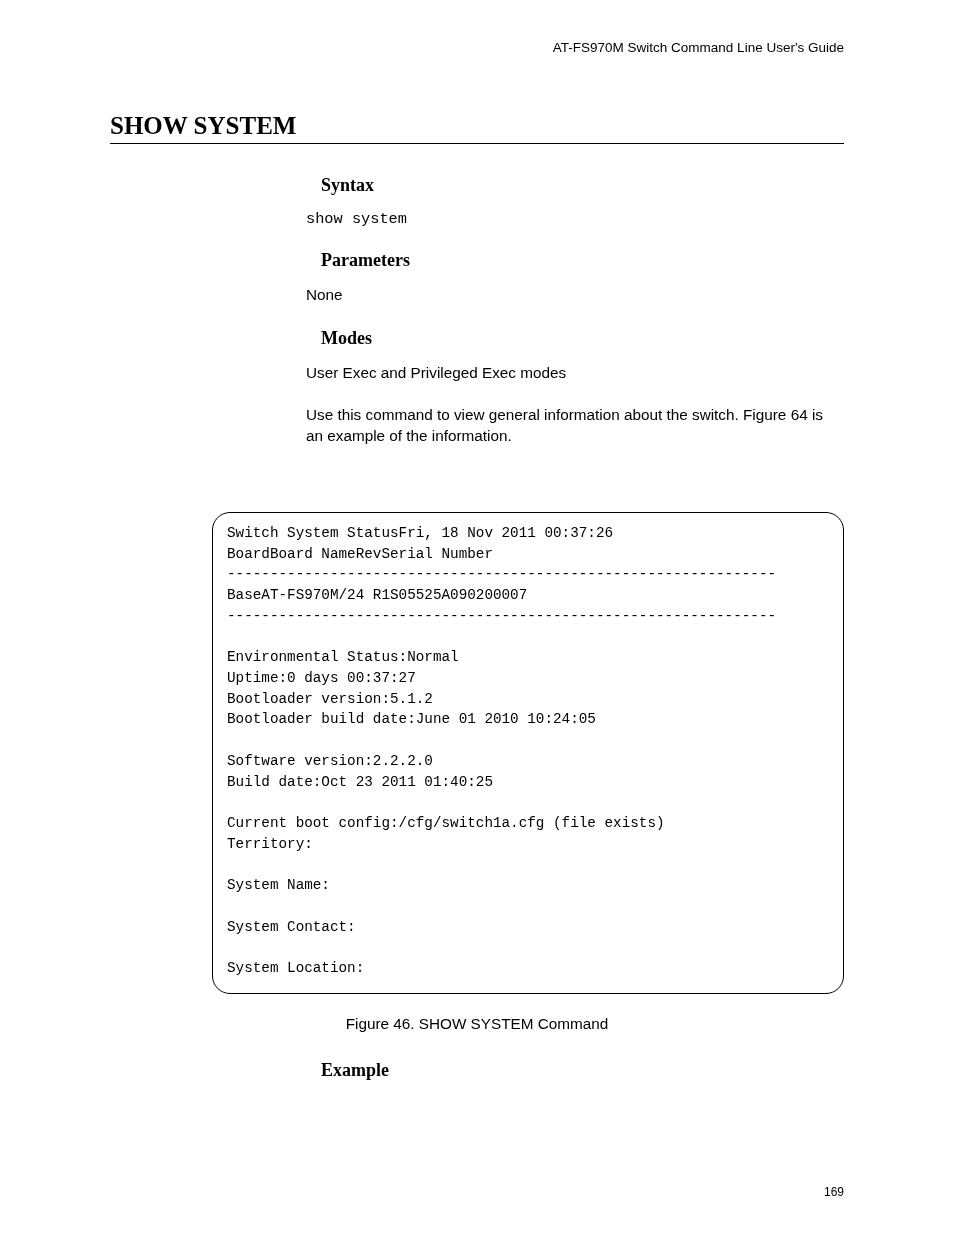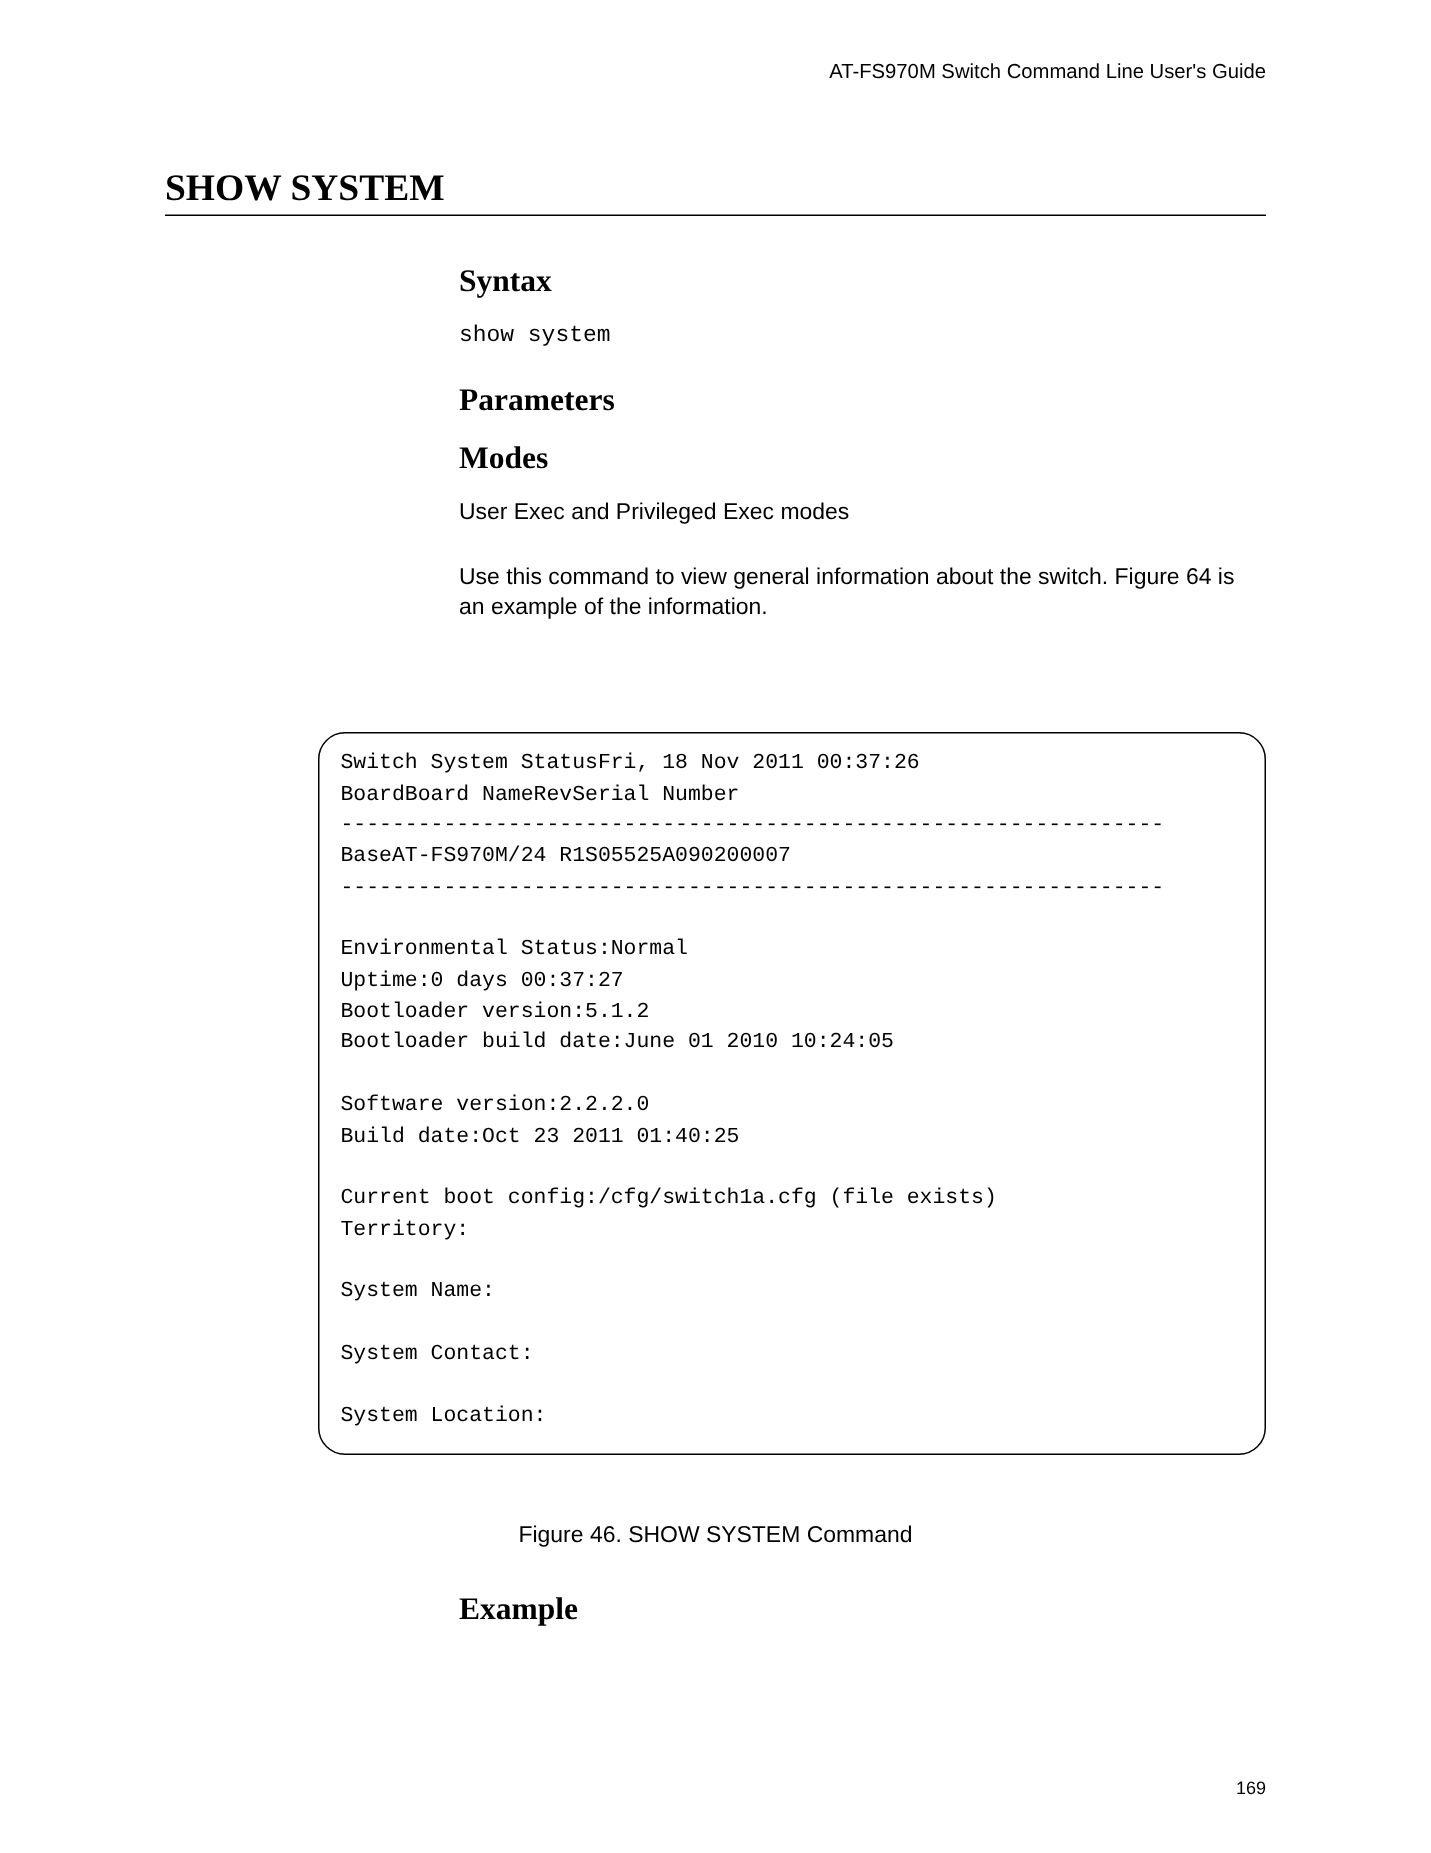--- a/index.html
+++ b/index.html
@@ -35,37 +35,38 @@
     }
     .content {
       position: absolute;
       top: 175px;
       left: 306px;
       right: 110px;
     }
     .section-heading {
       font-family: 'Times New Roman', Times, serif;
       font-weight: bold;
-      font-size: 21px;
+      font-size: 18px;
       margin-bottom: 14px;
+      margin-left: 15px;
     }
     .mono-text {
       font-family: 'Courier New', Courier, monospace;
       font-size: 15.3px;
       margin-bottom: 22px;
     }
     .body-text {
       font-family: Arial, sans-serif;
       font-size: 15.3px;
       line-height: 1.35;
       margin-bottom: 22px;
     }
     .code-box {
       position: absolute;
-      top: 488px;
+      top: 512px;
       left: 212px;
       right: 110px;
       border: 1px solid #000;
       border-radius: 18px;
       padding: 10px 14px 14px 14px;
       font-family: 'Courier New', Courier, monospace;
       font-size: 14.3px;
       line-height: 1.45;
       white-space: pre;
       overflow: hidden;
@@ -98,20 +99,21 @@
 
 <div class="header-text">AT-FS970M Switch Command Line User's Guide</div>
 
 <div class="main-title">SHOW SYSTEM</div>
 
 <div class="content">
   <div class="section-heading">Syntax</div>
   <div class="mono-text">show system</div>
 
   <div class="section-heading">Parameters</div>
+  <div class="body-text">None</div>
 
   <div class="section-heading">Modes</div>
   <div class="body-text">User Exec and Privileged Exec modes</div>
 
   <div class="body-text">Use this command to view general information about the switch. Figure 64 is an example of the information.</div>
 </div>
 
 <div class="code-box">Switch System StatusFri, 18 Nov 2011 00:37:26
 BoardBoard NameRevSerial Number
 ----------------------------------------------------------------

